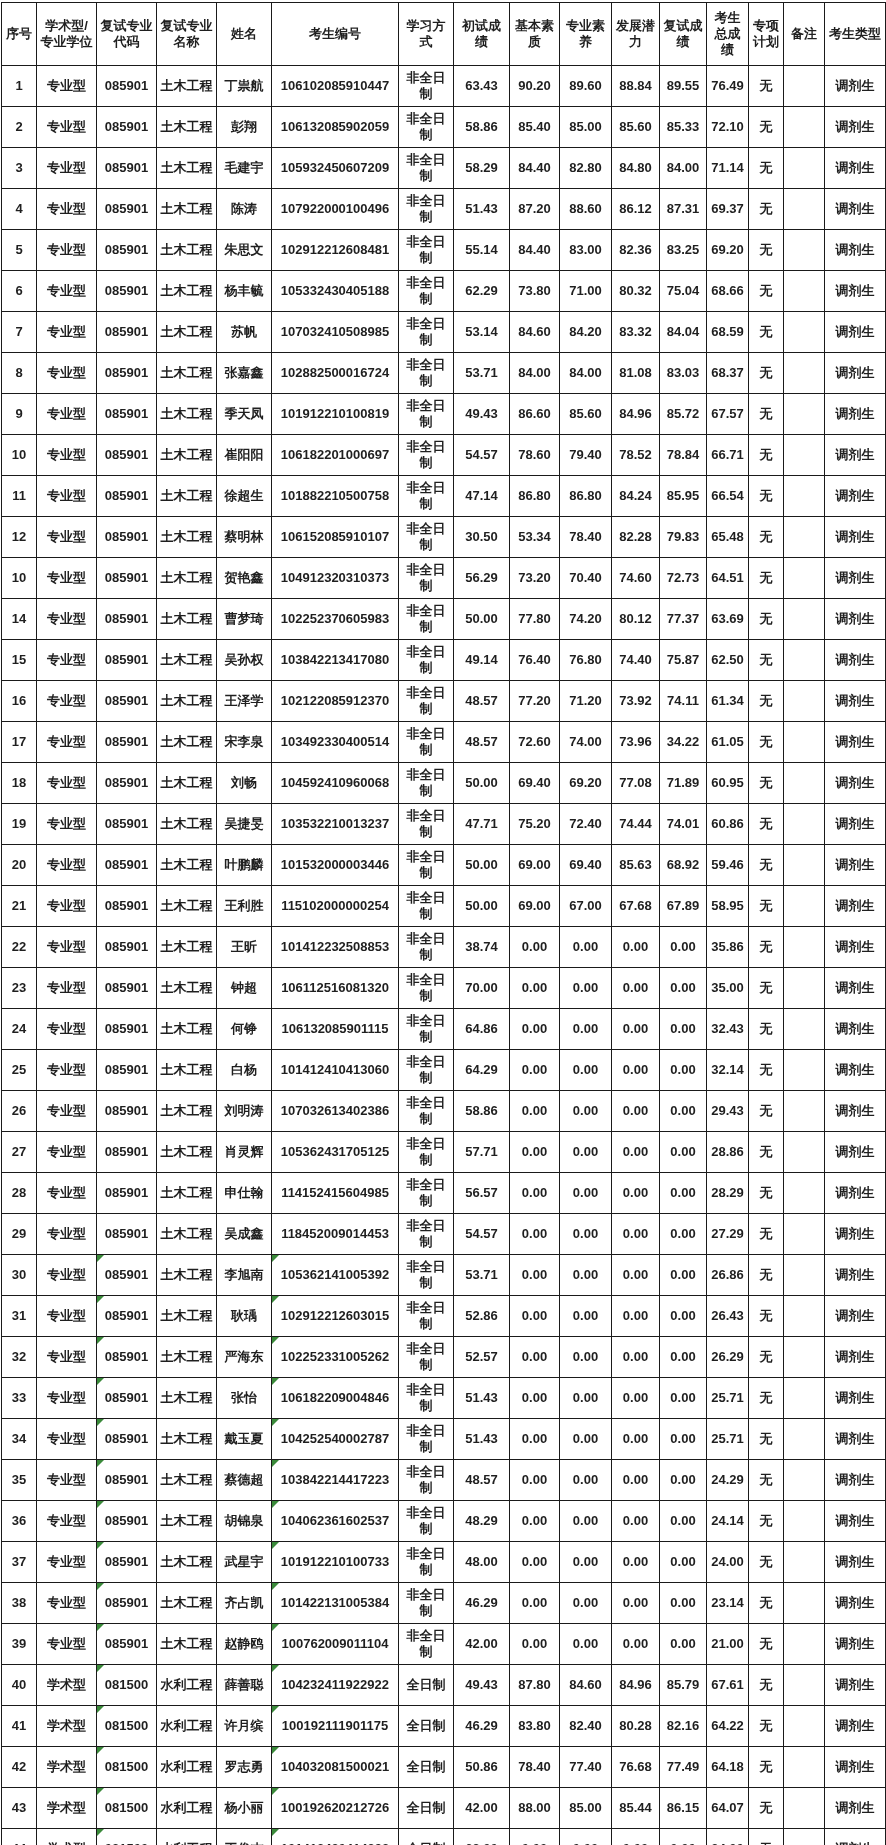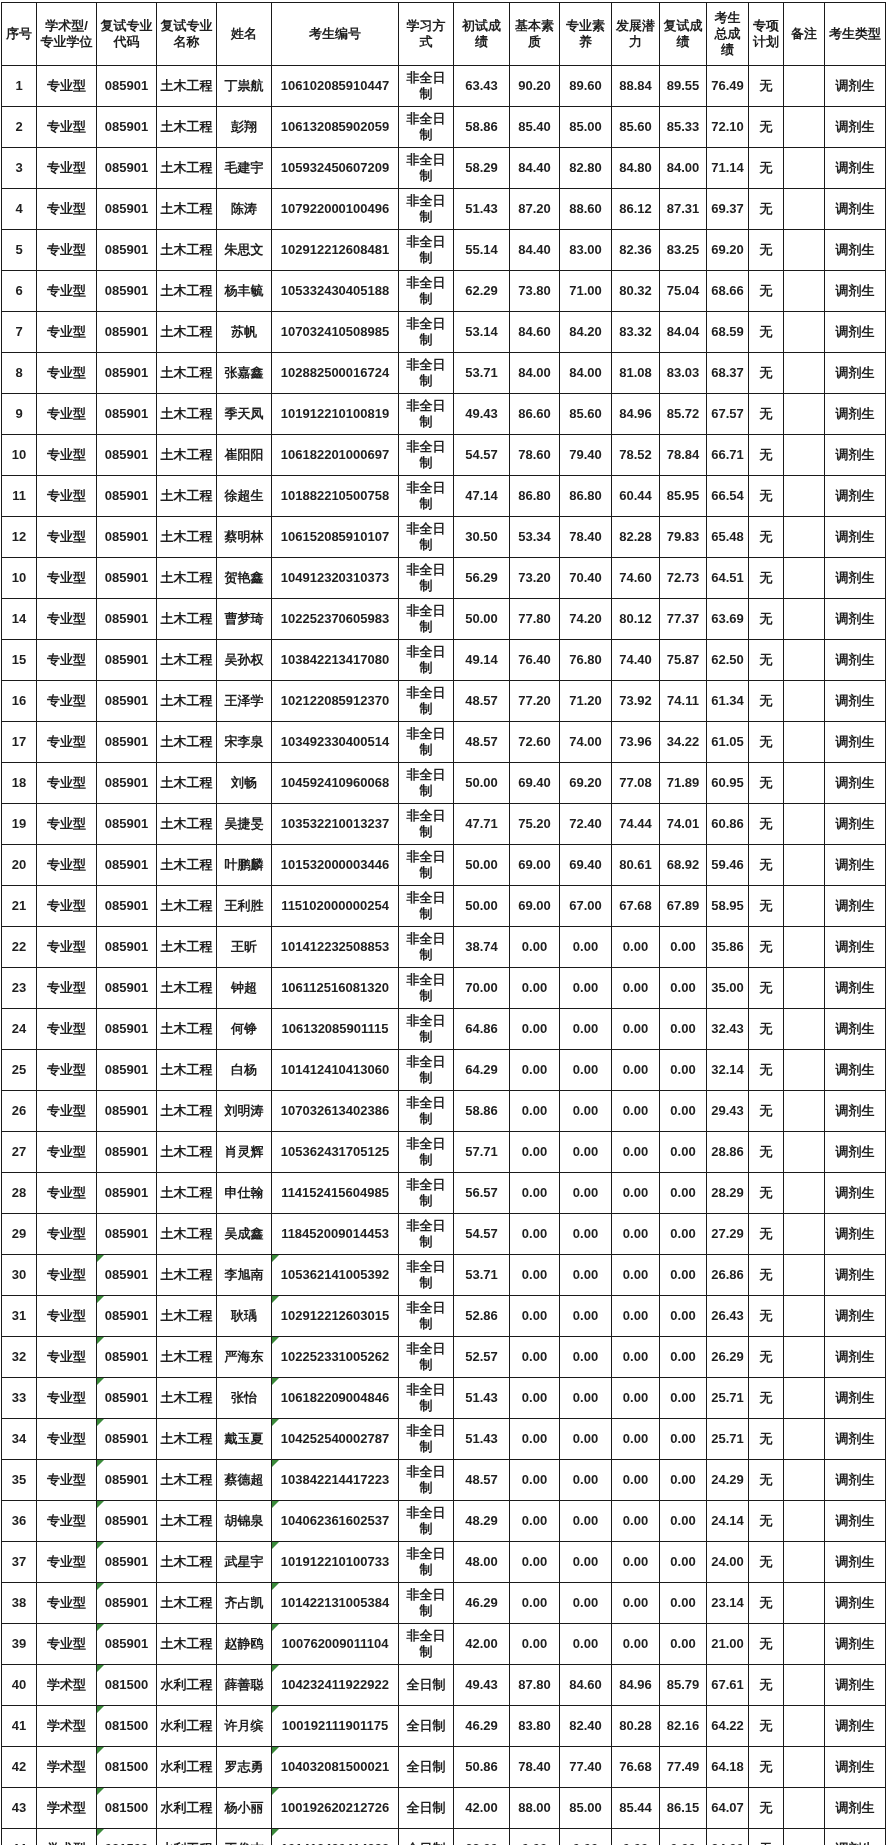--- a/index.html
+++ b/index.html
@@ -292,21 +292,21 @@
           <td><span>11</span></td>
           <td><span>专业型</span></td>
           <td><span>085901</span></td>
           <td><span>土木工程</span></td>
           <td><span>徐超生</span></td>
           <td class="num"><span>101882210500758</span></td>
           <td><span>非全日制</span></td>
           <td class="num"><span>47.14</span></td>
           <td class="num"><span>86.80</span></td>
           <td class="num"><span>86.80</span></td>
-          <td class="num"><span>60.44</span></td>
+          <td class="num"><span>84.24</span></td>
           <td class="num"><span>85.95</span></td>
           <td class="num"><span>66.54</span></td>
           <td><span>无</span></td>
           <td><span></span></td>
           <td><span>调剂生</span></td>
         </tr>
         <tr>
           <td><span>12</span></td>
           <td><span>专业型</span></td>
           <td><span>085901</span></td>
@@ -454,21 +454,21 @@
           <td><span>20</span></td>
           <td><span>专业型</span></td>
           <td><span>085901</span></td>
           <td><span>土木工程</span></td>
           <td><span>叶鹏麟</span></td>
           <td class="num"><span>101532000003446</span></td>
           <td><span>非全日制</span></td>
           <td class="num"><span>50.00</span></td>
           <td class="num"><span>69.00</span></td>
           <td class="num"><span>69.40</span></td>
-          <td class="num"><span>80.61</span></td>
+          <td class="num"><span>85.63</span></td>
           <td class="num"><span>68.92</span></td>
           <td class="num"><span>59.46</span></td>
           <td><span>无</span></td>
           <td><span></span></td>
           <td><span>调剂生</span></td>
         </tr>
         <tr>
           <td><span>21</span></td>
           <td><span>专业型</span></td>
           <td><span>085901</span></td>

